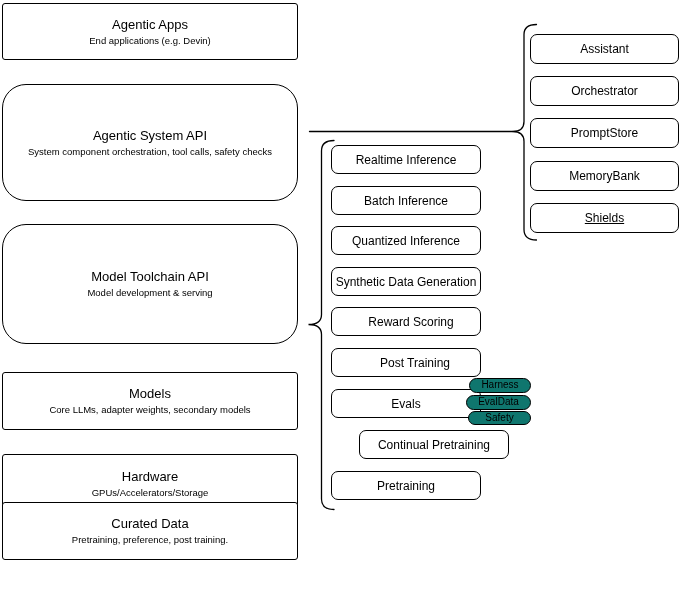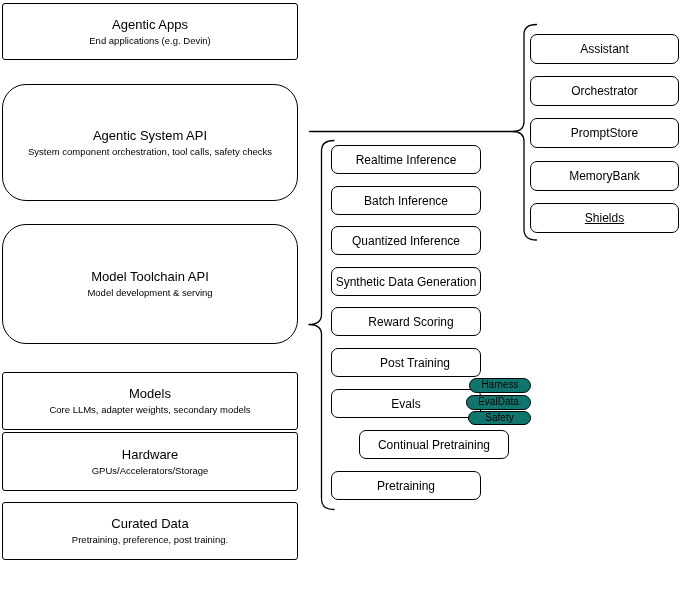--- a/index.html
+++ b/index.html
@@ -78,21 +78,21 @@
   <div class="node stack-node r-big" style="top:224px;height:120px;">
     <div class="title">Model Toolchain API</div>
     <div class="subtitle">Model development &amp; serving</div>
   </div>
 
   <div class="node stack-node r-small" style="top:372px;height:58px;">
     <div class="title">Models</div>
     <div class="subtitle">Core LLMs, adapter weights, secondary models</div>
   </div>
 
-  <div class="node stack-node r-small" style="top:432px;height:59px;">
+  <div class="node stack-node r-small" style="top:454px;height:59px;">
     <div class="title">Hardware</div>
     <div class="subtitle">GPUs/Accelerators/Storage</div>
   </div>
 
   <div class="node stack-node r-small" style="top:502px;height:58px;">
     <div class="title">Curated Data</div>
     <div class="subtitle">Pretraining, preference, post training.</div>
   </div>
 
   <div class="node mid-node" style="top:145px;">

